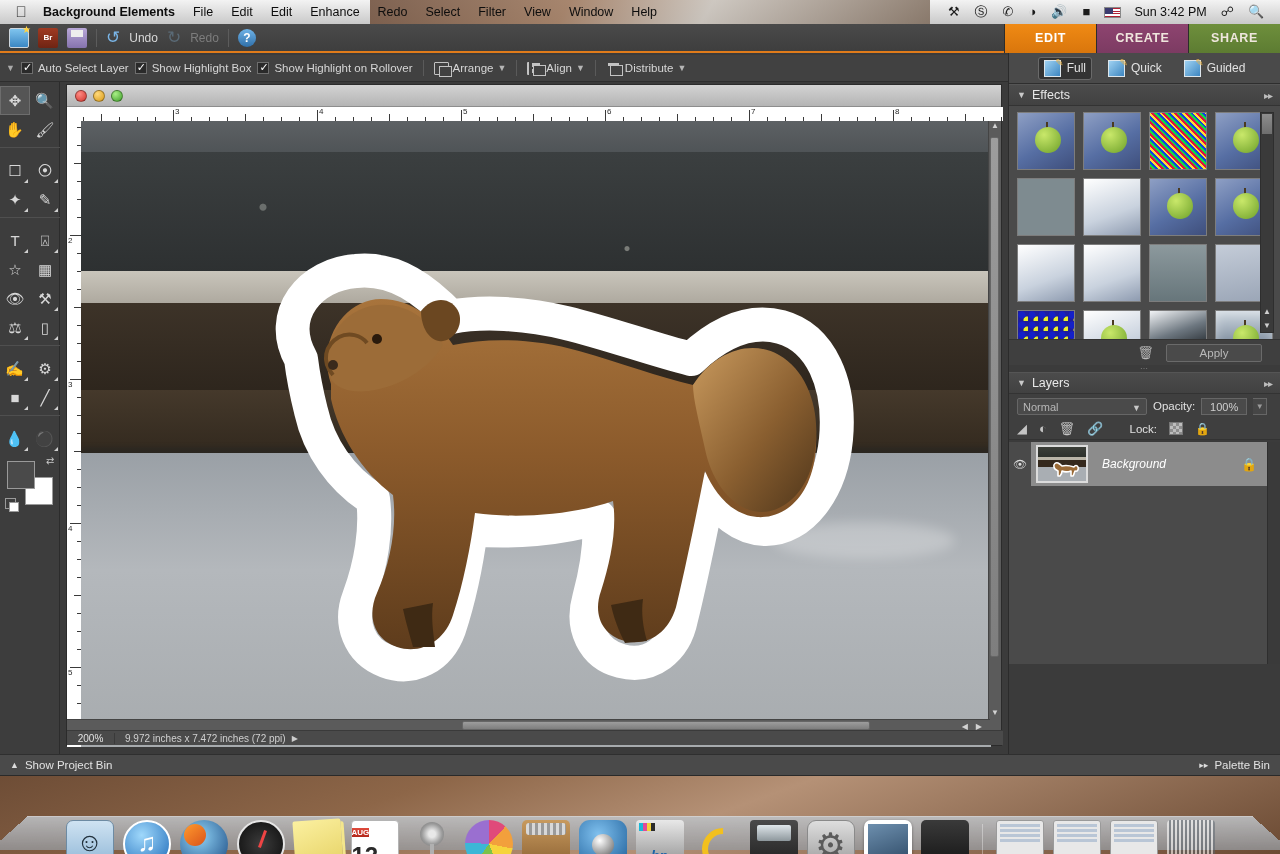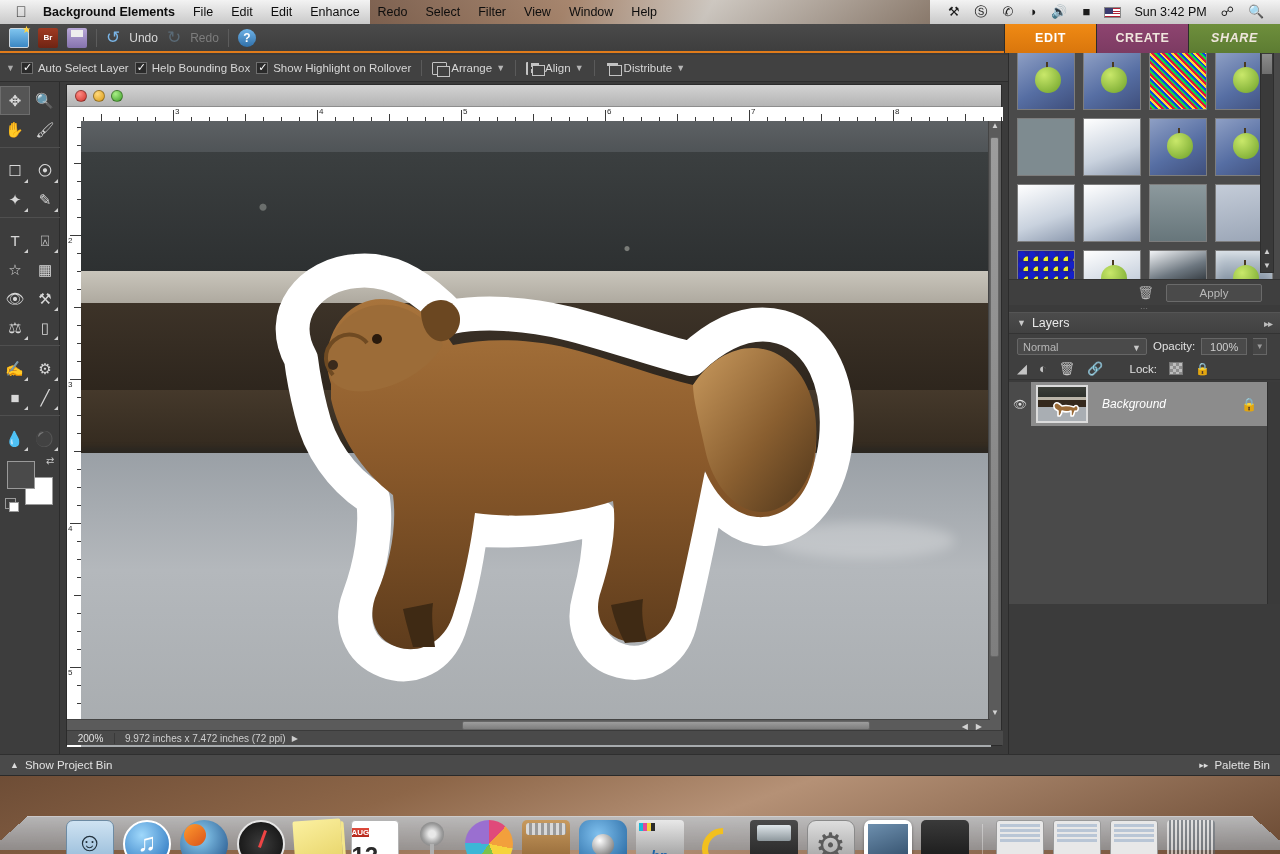--- a/index.html
+++ b/index.html
@@ -72,21 +72,21 @@
 
   
   #modetabs { position: absolute; right: 0; top: 0; height: 29px; display: flex; z-index: 6; }
   .modetab {
     width: 92px; height: 29px; line-height: 29px; text-align: center;
     font-size: 12.5px; font-weight: bold; letter-spacing: .6px; color: #efe6dd;
     border-left: 1px solid #2c2c2c;
   }
   .modetab.edit   { background: linear-gradient(180deg,#f08a14,#d9760c); color:#fff; }
   .modetab.create { background: linear-gradient(180deg,#8e4470,#7c3b62); }
-  .modetab.share  { background: linear-gradient(180deg,#6e8f3c,#5d7c32); font-style: italic; }
+  .modetab.share  { background: linear-gradient(180deg,#6e8f3c,#5d7c32); }
 
   
   #optionsbar {
     position: absolute; left: 0; top: 31px; width: 1008px; height: 27px;
     background: #414141; display: flex; align-items: center; gap: 6px; padding-left: 6px;
     border-bottom: 1px solid #2e2e2e;
   }
   .opt-caret { color: #aaa; font-size: 9px; }
   .opt-check { display: flex; align-items: flex-end; gap: 5px; }
   .chkbox {
@@ -439,21 +439,21 @@
   </div>
 
   <div id="optionsbar">
     <span class="opt-caret">▼</span>
     <span class="opt-check">
       <span class="chkbox"></span>
       <span class="opt-label">Auto Select Layer</span>
     </span>
     <span class="opt-check">
       <span class="chkbox"></span>
-      <span class="opt-label">Help Bounding Box</span>
+      <span class="opt-label">Show Highlight Box</span>
     </span>
     <span class="opt-check">
       <span class="chkbox"></span>
       <span class="opt-label">Show Highlight on Rollover</span>
     </span>
     <span class="opt-sep"></span>
     <span class="opt-btn">
       <span class="opt-gl"></span>
       <span class="opt-label">Arrange</span>
       <span class="caret-dn">▼</span>
@@ -706,20 +706,34 @@
 
     <div id="statusbar">
       <span class="sb-zoom">200%</span>
       <span class="sb-dims">9.972 inches x 7.472 inches (72 ppi)</span>
       <span class="sb-tri">▶</span>
     </div>
   </div>
 
   <div id="palettebin">
 
+    <div id="editmodebar">
+      <span class="editbtn active">
+        <span class="eicon"></span>
+        <span class="lbl">Full</span>
+      </span>
+      <span class="editbtn">
+        <span class="eicon"></span>
+        <span class="lbl">Quick</span>
+      </span>
+      <span class="editbtn">
+        <span class="eicon"></span>
+        <span class="lbl">Guided</span>
+      </span>
+    </div>
 
     <div class="panel-header">
       <span class="ptri">▼</span>
       <span class="ptitle">Effects</span>
       <span class="pmore">▸▸</span>
     </div>
     <div id="effects-grid">
       <div class="thumbrow">
         <span class="thumb bg-blue">
             <i class="stem"></i>

